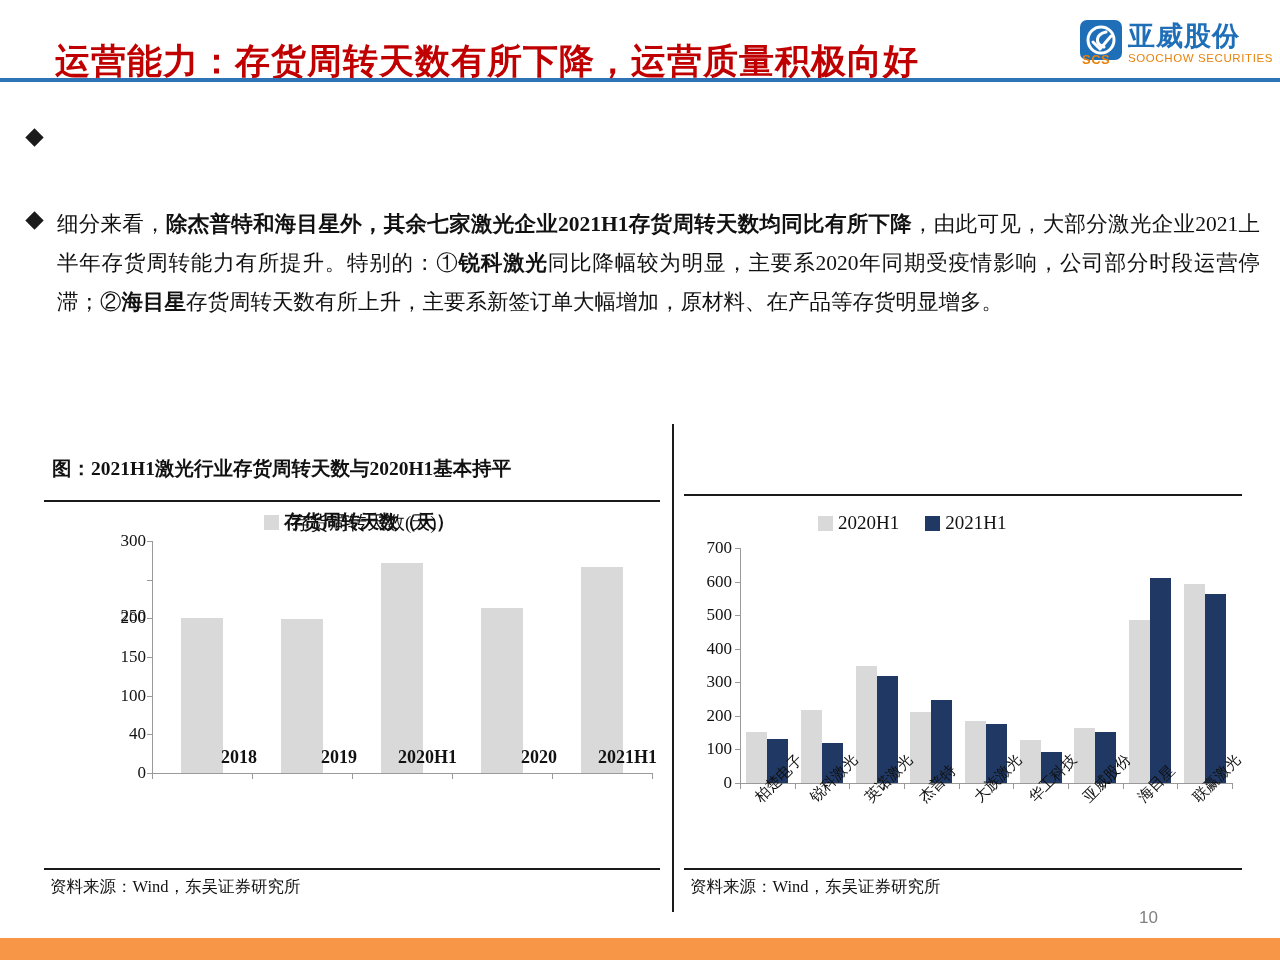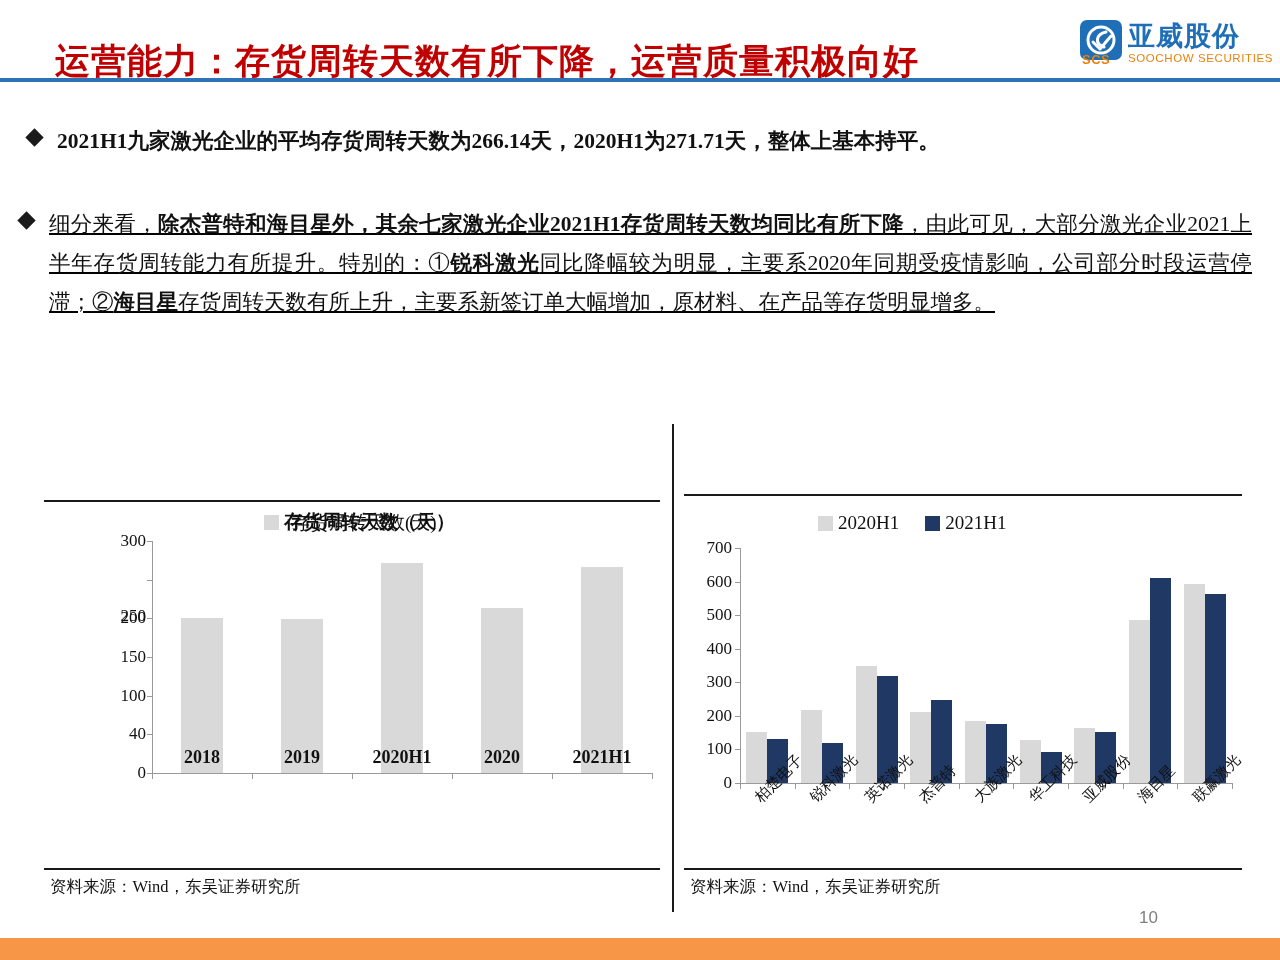--- a/index.html
+++ b/index.html
@@ -54,21 +54,21 @@
   .bullet-dia {
     flex:0 0 auto; width:13px; height:13px; background:#1a1a1a;
     transform:rotate(45deg); margin-top:9px; margin-right:16px;
   }
   .bullet-text {
     font-size:21.5px; line-height:39px; color:#111;
     font-family:"Liberation Serif", serif; text-align:justify;
   }
   #bullet1 { left:28px; top:122px; width:1230px; }
   #bullet1 .bullet-text { font-weight:bold; white-space:nowrap; }
-  #bullet2 { left:20px; top:205px; width:1232px;text-decoration:underline; }
+  #bullet2 { left:28px; top:205px; width:1232px; }
   .b { font-weight:bold; }
 
   
   .panel { position:absolute; top:424px; height:488px; }
   #panel-left  { left:36px;  width:630px; }
   #panel-right { left:680px; width:566px; }
   #panel-divider {
     position:absolute; left:672px; top:424px; width:2px; height:488px;
     background:#1a1a1a;
   }
@@ -122,21 +122,21 @@
   #lc-legend .legend-label { font-weight:bold; position:relative; }
   #lc-legend .legend-label .ghost {
     position:absolute; left:7px; top:1px; font-weight:normal; color:#111;
     white-space:nowrap;
   }
   #lc-plot {
     position:absolute; left:116px; top:38px; width:500px; height:232px;
   }
   .lc-xlabel {
     position:absolute; top:244px; font-size:18px; font-weight:bold;
-    color:#111; text-align:center; width:110px;
+    color:#111; text-align:right; width:110px;
     font-family:"Liberation Serif", serif;
   }
   #lc-yaxis { position:absolute; left:58px; top:38px; width:52px; height:232px; }
 
   
   #chart-right { left:0px; top:84px; width:566px; height:360px; }
   #rc-legend { left:138px; top:4px; }
   #rc-plot {
     position:absolute; left:60px; top:40px; width:492px; height:235px;
   }
@@ -173,33 +173,33 @@
       <path d="M13 22 L20 29 L31 16" fill="none" stroke="#ffffff" stroke-width="3" stroke-linecap="round" stroke-linejoin="round"></path>
     </svg>
     <div id="logo-scs">SCS</div>
     <div id="logo-cn">亚威股份</div>
     <div id="logo-en">SOOCHOW SECURITIES</div>
   </div>
 </div>
 
 <div id="bullet1" class="bullet-row">
   <div class="bullet-dia"></div>
-  <div class="bullet-text">2021H1九家激光企业的平均存货周转天数为266.14天，2020H1为271.71天，整体上基本持平。</div>
 </div>
 
 <div id="bullet2" class="bullet-row">
   <div class="bullet-dia"></div>
   <div class="bullet-text">
     <span>细分来看，</span><span class="b">除杰普特和海目星外，其余七家激光企业2021H1存货周转天数均同比有所下降</span><span>，由此可见，大部分激光企业2021上半年存货周转能力有所提升。特别的：①</span><span class="b">锐科激光</span><span>同比降幅较为明显，主要系2020年同期受疫情影响，公司部分时段运营停滞；②</span><span class="b">海目星</span><span>存货周转天数有所上升，主要系新签订单大幅增加，原材料、在产品等存货明显增多。</span>
   </div>
 </div>
 
 <div id="panel-divider"></div>
 
 <div id="panel-left" class="panel">
+  <div class="panel-title">图：2021H1激光行业存货周转天数与2020H1基本持平</div>
   <div id="rule-left" class="title-rule"></div>
 
   <div id="chart-left" class="chart">
     <div id="lc-legend" class="legend">
       <div class="legend-item">
         <span class="legend-swatch" style="background:#D9D9D9;"></span>
         <span class="legend-label"><span>存货周转天数（天）</span><span class="ghost">存货周转天数(天)</span></span>
       </div>
     </div>
 

